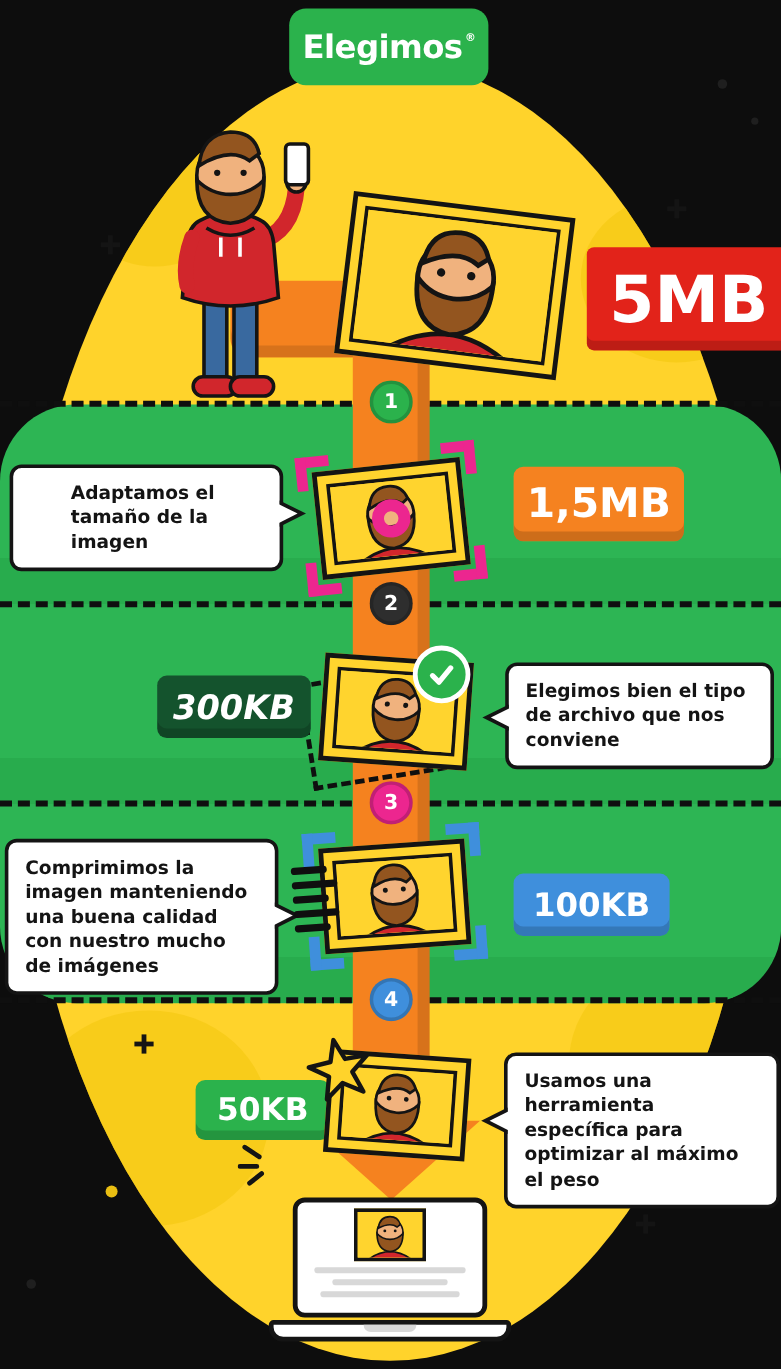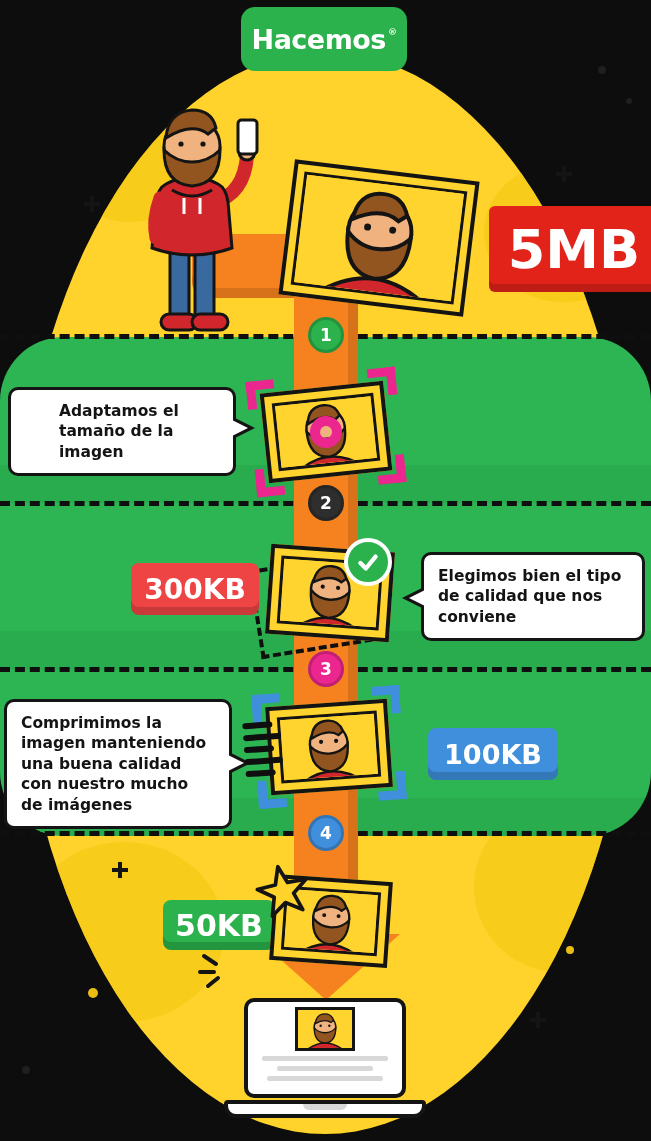--- a/index.html
+++ b/index.html
@@ -126,21 +126,21 @@
   <div class="plus" style="left:556px;top:166px;"></div>
   <div class="plus" style="left:112px;top:862px;"></div>
   <div class="plus" style="left:530px;top:1012px;"></div>
   <div class="dot" style="left:88px;top:988px;width:10px;height:10px;"></div>
   <div class="dot" style="left:566px;top:946px;width:8px;height:8px;"></div>
   <svg class="sparkle" width="44" height="44" viewBox="0 0 44 44">
     <path d="M6 8 L18 16 M2 24 L16 24 M10 38 L20 30" stroke="#141414" stroke-width="4" stroke-linecap="round" fill="none"></path>
   </svg>
 
   <div class="logo" style="background: rgb(43, 178, 76);">
-    <span>Hacemos</span>
+    <span>Elegimos</span>
       <sup>®</sup>
   </div>
 
   <svg class="man" width="152" height="252" viewBox="0 0 152 252">
     <path d="M98 112 Q128 104 131 66" fill="none" stroke="#D1262C" stroke-width="14" stroke-linecap="round"></path>
     <circle cx="131" cy="62" r="8" fill="#F0B27E" stroke="#141414" stroke-width="3"></circle>
     <rect x="122" y="30" width="19" height="34" rx="3.5" fill="#ffffff" stroke="#141414" stroke-width="3"></rect>
     <rect x="54" y="158" width="19" height="70" fill="#39699F" stroke="#141414" stroke-width="3"></rect>
     <rect x="79" y="158" width="19" height="70" fill="#39699F" stroke="#141414" stroke-width="3"></rect>
     <rect x="45" y="224" width="36" height="16" rx="8" fill="#D1262C" stroke="#141414" stroke-width="3"></rect>
@@ -187,39 +187,42 @@
   <div class="photo" style="left:264px;top:387px;width:124px;height:90px;transform:rotate(-6deg);--c:#EC268F;">
     <svg class="face" viewBox="0 0 100 76" preserveAspectRatio="xMidYMid slice">
         <use href="#face-symbol"></use>
       </svg>
     <div class="corner tl"></div>
     <div class="corner tr"></div>
     <div class="corner bl"></div>
     <div class="corner br"></div>
     <div class="donut" style="border-color: rgb(236, 38, 143);"></div>
   </div>
-
-  <div class="size-badge" style="left: 119px; top: 563px; width: 128px; height: 52px; font-size: 28px; background: #ef4444;">
+  <div class="size-badge" style="left: 416px; top: 389px; width: 142px; height: 62px; font-size: 34px; background: rgb(245, 130, 32);">
+    <span>1,5MB</span>
+  </div>
+
+  <div class="size-badge" style="left: 119px; top: 563px; width: 128px; height: 52px; font-size: 28px; background: #14532d; font-style: italic;">
     <span>300KB</span>
   </div>
   <div style="position:absolute;left:268px;top:548px;width:124px;height:90px;z-index:6;">
     <div class="frame-dashed"></div>
     <div class="photo" style="left:0;top:0;width:124px;height:90px;transform:rotate(4deg);">
       <svg class="face" viewBox="0 0 100 76" preserveAspectRatio="xMidYMid slice">
           <use href="#face-symbol"></use>
         </svg>
     </div>
   </div>
   <div class="check-circle" style="background: rgb(43, 178, 76);">
     <svg width="26" height="26" viewBox="0 0 24 24">
       <path d="M5 13 L10 18 L19 7" stroke="#ffffff" stroke-width="4" fill="none" stroke-linecap="round" stroke-linejoin="round"></path>
     </svg>
   </div>
   <div class="bubble tail-l" style="left:421px;top:552px;width:224px;--tt:38%;">
-    <span>Elegimos bien el tipo de calidad que nos conviene</span>
+    <span>Elegimos bien el tipo de archivo que nos conviene</span>
   </div>
 
   <div class="bubble tail-r" style="left:4px;top:699px;width:228px;--tt:40%;">
     <span>Comprimimos la imagen manteniendo una buena calidad con nuestro mucho de imágenes</span>
   </div>
   <div class="squeeze">
     <div style="width:30px;"></div>
     <div style="width:38px;"></div>
     <div style="width:30px;"></div>
     <div style="width:38px;"></div>
@@ -231,31 +234,34 @@
       </svg>
     <div class="corner tl"></div>
     <div class="corner tr"></div>
     <div class="corner bl"></div>
     <div class="corner br"></div>
   </div>
   <div class="size-badge" style="left: 416px; top: 728px; width: 130px; height: 52px; font-size: 27px; background: rgb(63, 143, 220);">
     <span>100KB</span>
   </div>
 
-  <div class="size-badge" style="left: 151px; top: 900px; width: 112px; height: 50px; font-size: 30px; background: rgb(43, 178, 76);">
+  <div class="size-badge" style="left: 151px; top: 900px; width: 112px; height: 50px; font-size: 26px; background: rgb(43, 178, 76);">
     <span>50KB</span>
   </div>
   <div class="photo" style="left:272px;top:878px;width:118px;height:86px;transform:rotate(4deg);z-index:7;">
     <svg class="face" viewBox="0 0 100 76" preserveAspectRatio="xMidYMid slice">
         <use href="#face-symbol"></use>
       </svg>
   </div>
   <svg class="star" width="62" height="62" viewBox="0 0 100 100">
     <polygon points="50,10 60,38 90,39 66,57 75,86 50,69 25,86 34,57 10,39 40,38" fill="#FFD32B" stroke="#141414" stroke-width="6" stroke-linejoin="round"></polygon>
   </svg>
+  <div class="bubble tail-l" style="left:420px;top:877px;width:230px;--tt:35%;">
+    <span>Usamos una herramienta específica para optimizar al máximo el peso</span>
+  </div>
 
   <div class="laptop-screen">
     <svg class="face" viewBox="0 0 100 76" preserveAspectRatio="xMidYMid slice">
         <use href="#face-symbol"></use>
       </svg>
     <div class="web-line" style="width:92%;"></div>
     <div class="web-line" style="width:70%;"></div>
     <div class="web-line" style="width:84%;"></div>
   </div>
   <div class="laptop-base">

